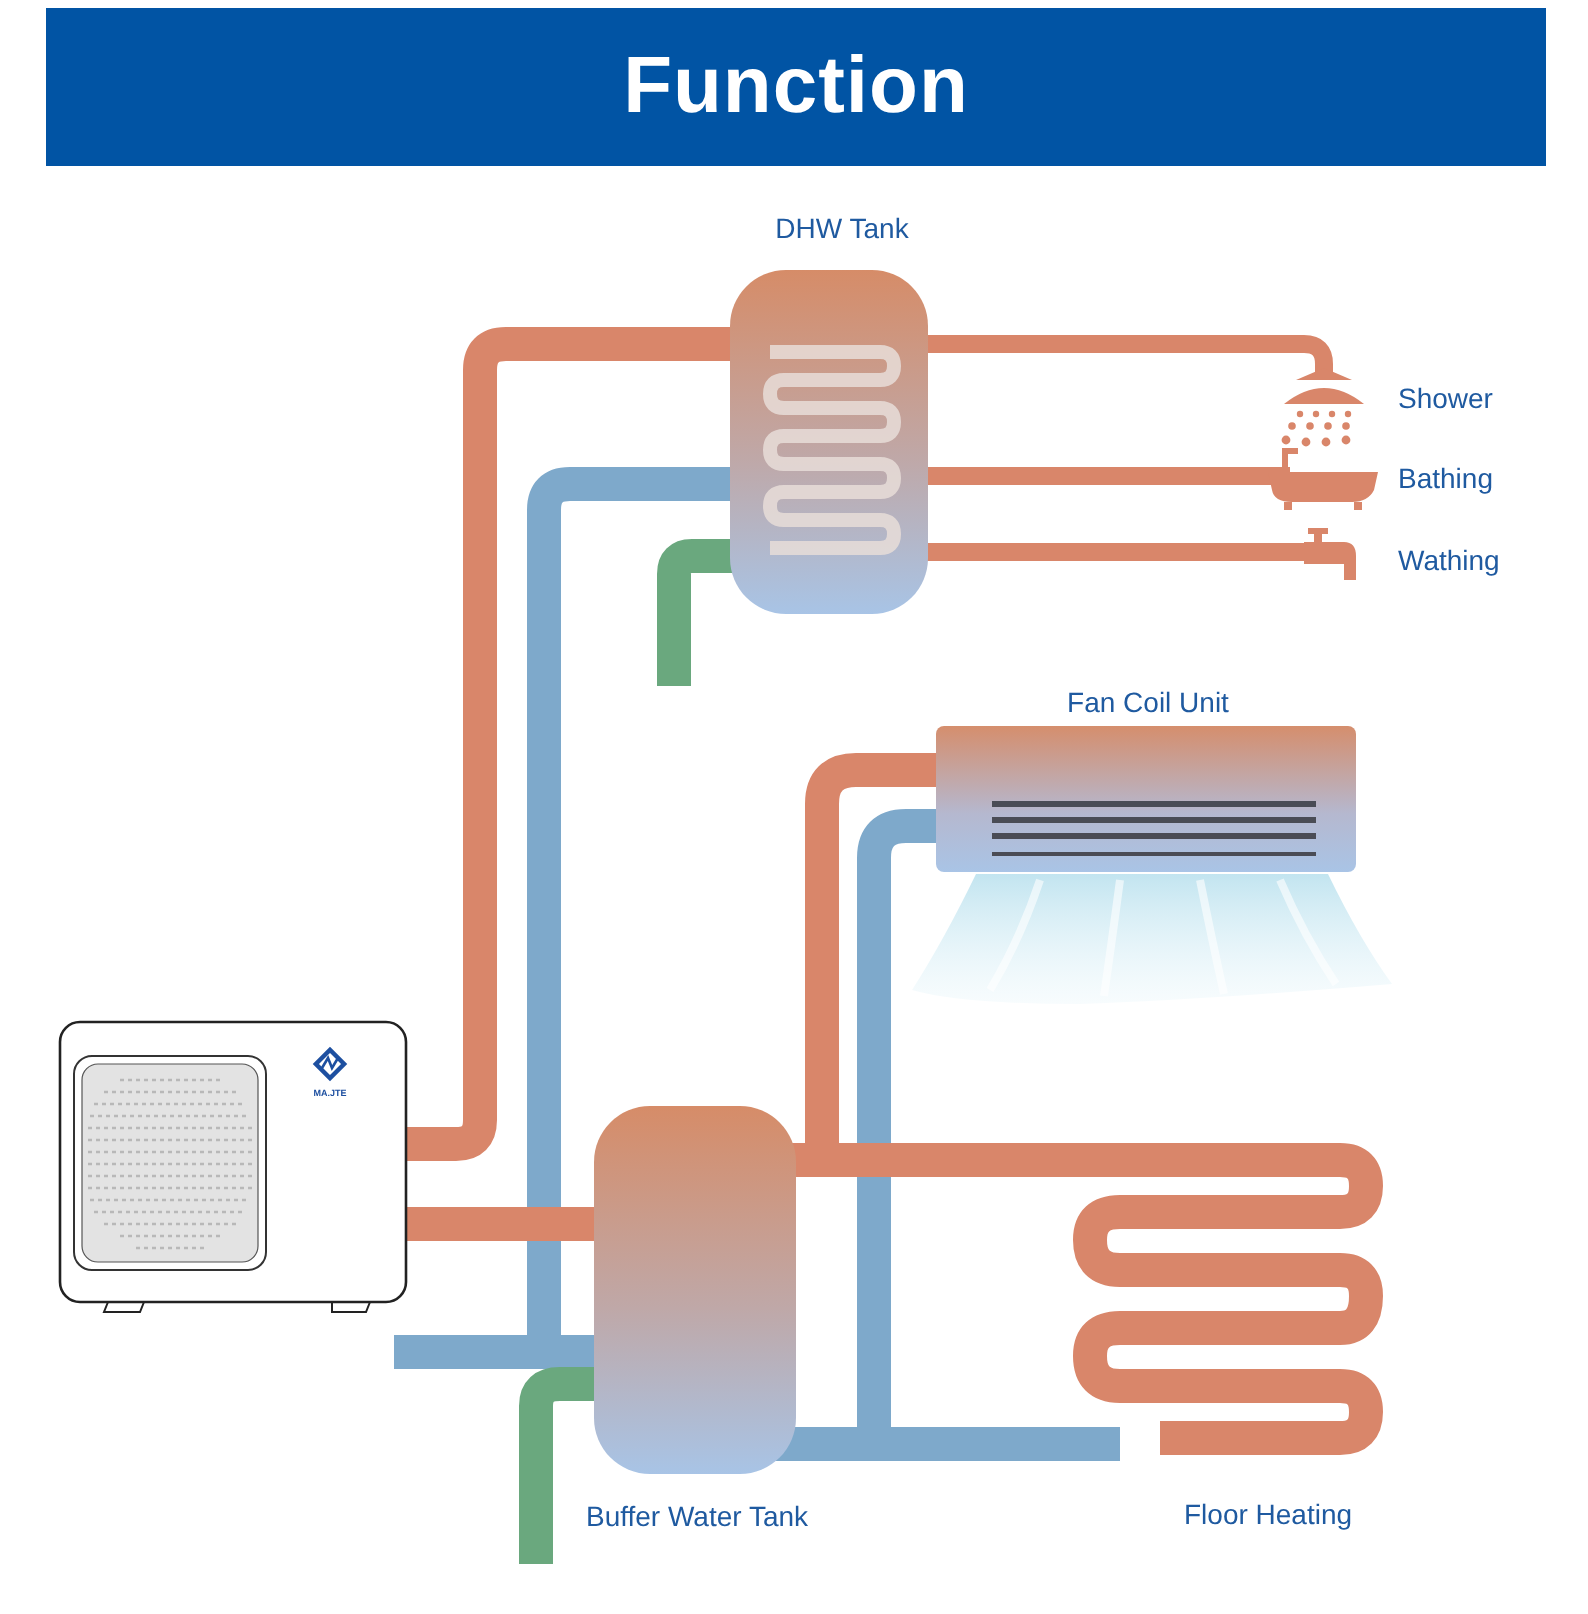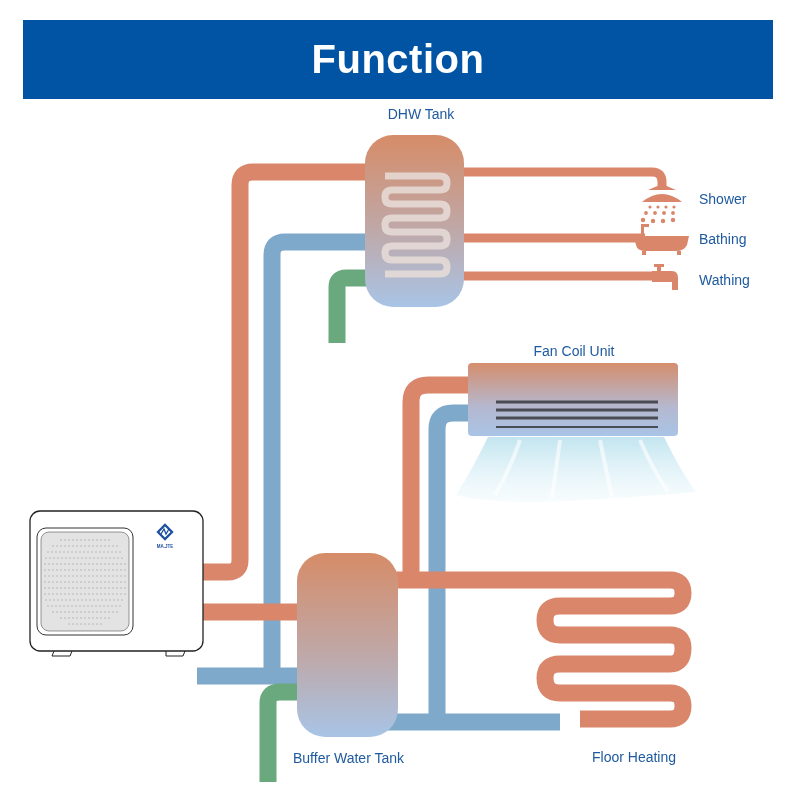--- a/index.html
+++ b/index.html
@@ -1,17 +1,17 @@
 <!DOCTYPE html>
 <html><head>
 <meta charset="utf-8">
 <style>
   html, body { margin:0; padding:0; background:#ffffff; }
   body { width:794px; height:807px; position:relative; overflow:hidden; font-family:"Liberation Sans", sans-serif; }
-  .header { position:absolute; left:23px; top:20px; width:750px; height:79px; background:#0154a4; display:flex; align-items:center; justify-content:center; }
+  .header { position:absolute; left:23px; top:4px; width:750px; height:79px; background:#0154a4; display:flex; align-items:center; justify-content:center; }
   .header-title { color:#ffffff; font-size:40px; font-weight:bold; letter-spacing:0.5px; font-family:"Liberation Sans", sans-serif; }
   svg.diagram { position:absolute; left:0; top:0; }
   .lbl { font-family:"Liberation Sans", sans-serif; font-size:14px; fill:#1f5aa0; }
 </style>
 </head>
 <body>
 
 <div class="header">
   <span class="header-title">Function</span>
 </div>

